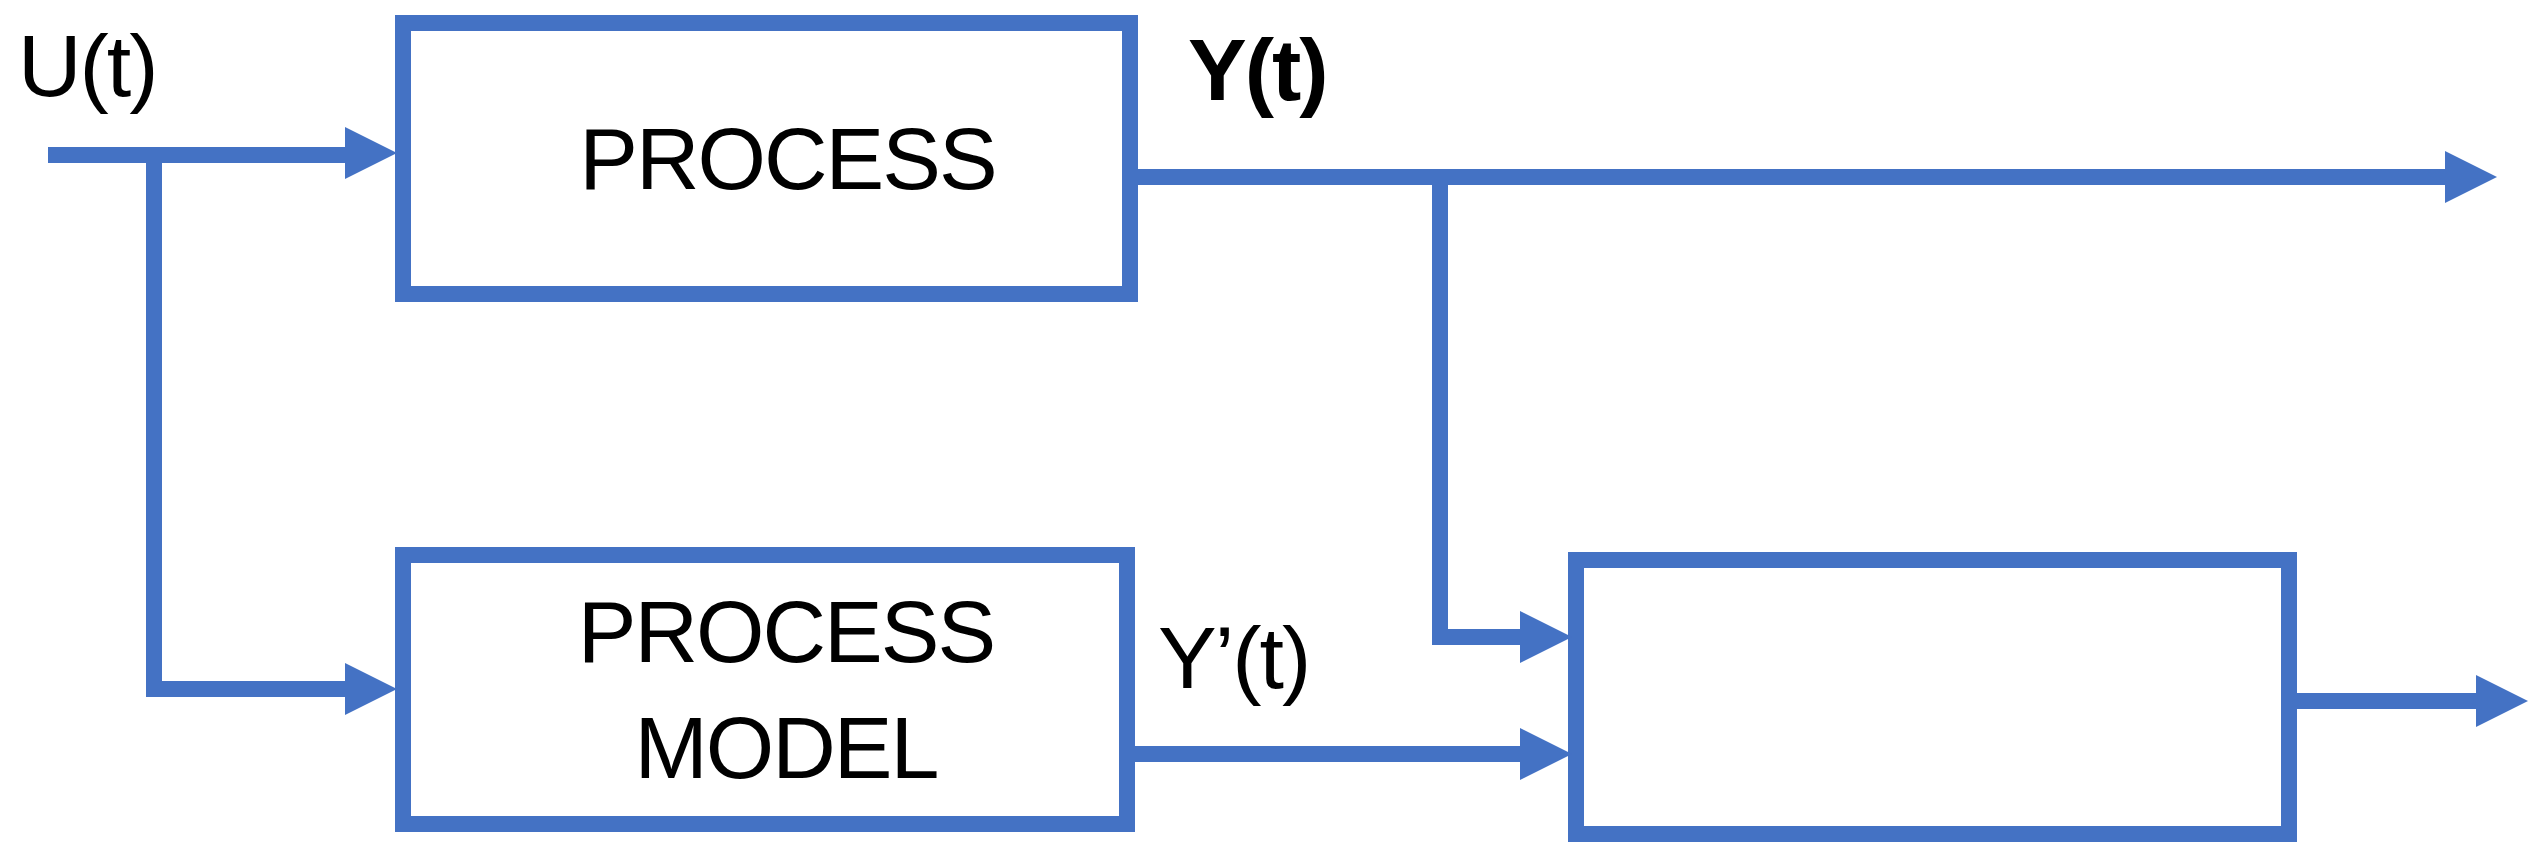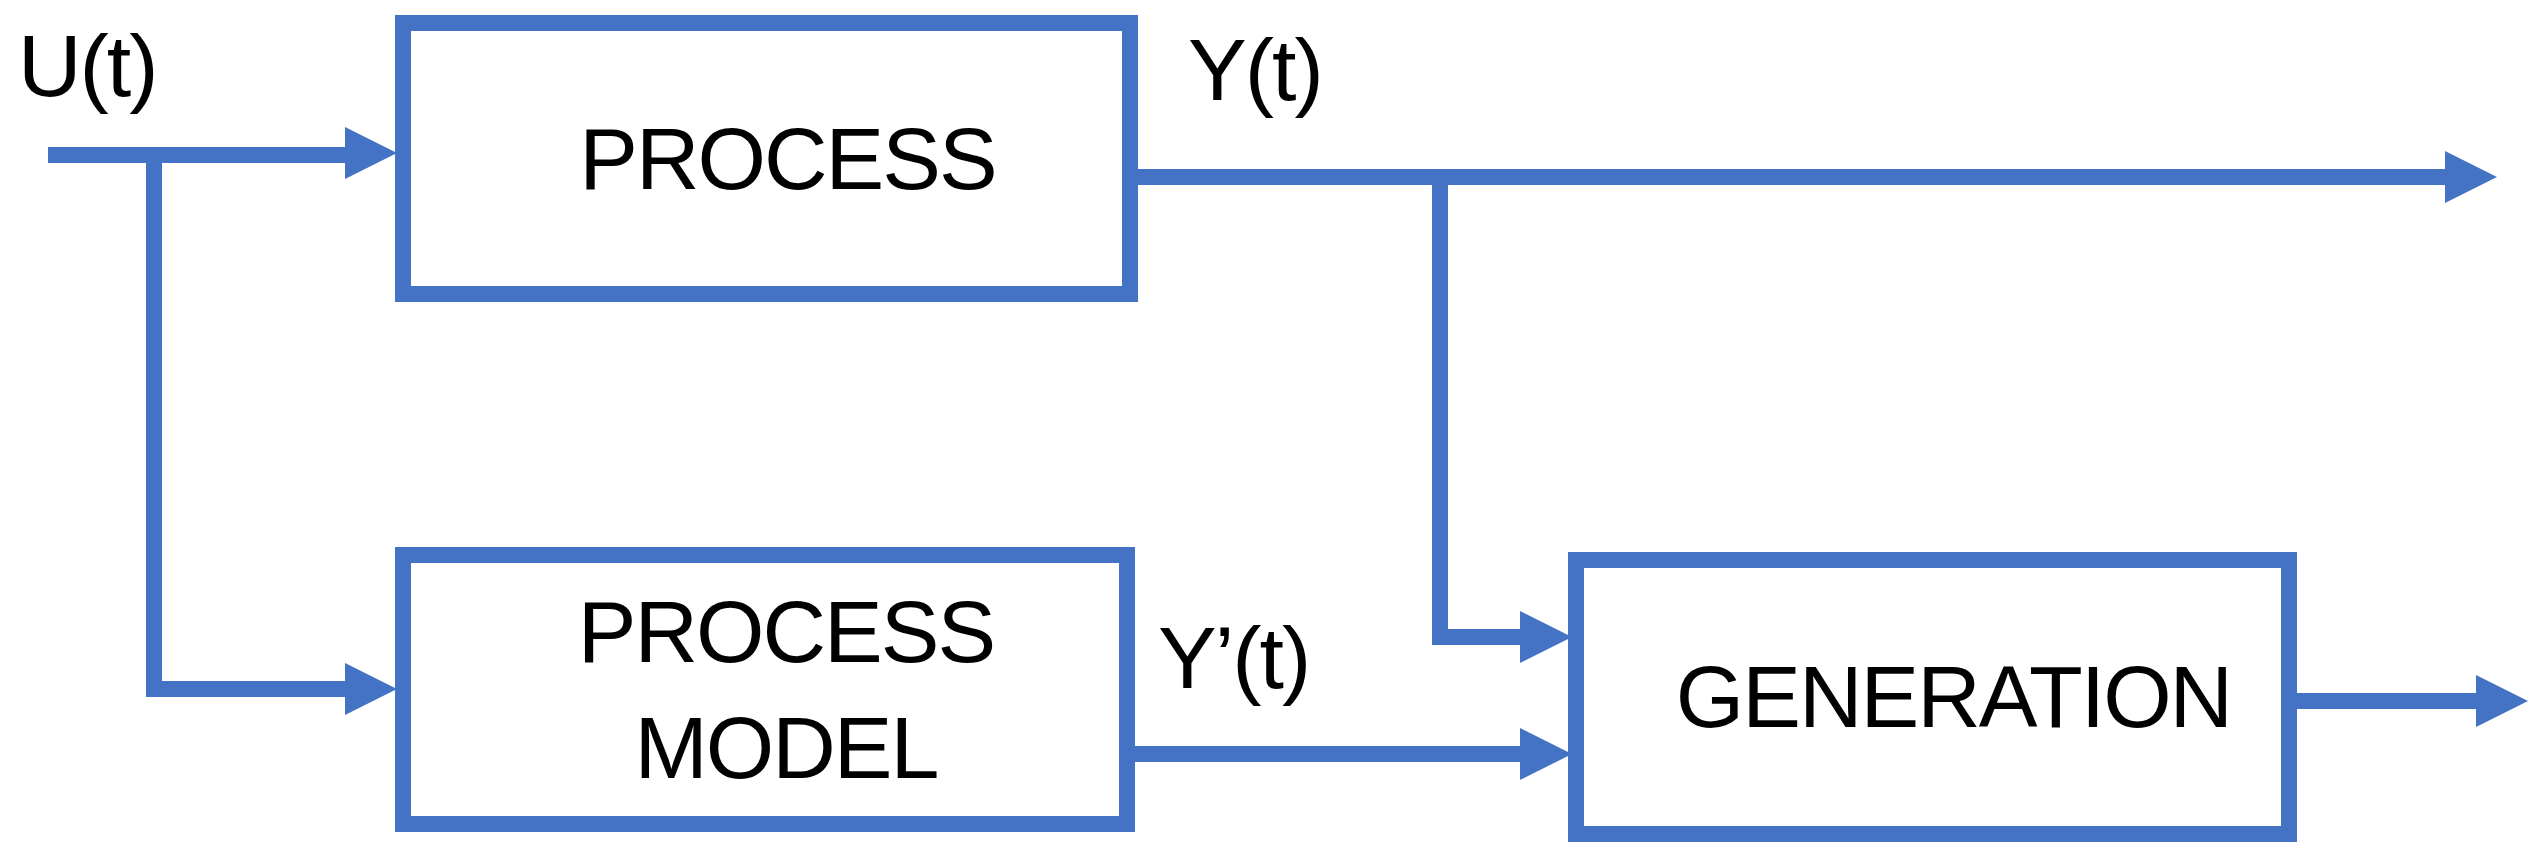--- a/index.html
+++ b/index.html
@@ -46,21 +46,21 @@
   
   .signal-label {
     position: absolute;
     color: var(--ink);
     font-size: 88px;
     line-height: 96px;
     letter-spacing: -2px;
     white-space: nowrap;
   }
   #label-u  { left: 18px;   top: 18px;  }
-  #label-y  { left: 1188px; top: 22px;  }
+  #label-y  { left: 1188px; top: 22px; font-weight: bold;  }
   #label-yp { left: 1158px; top: 610px; }
   #label-r  { left: 2352px; top: 562px; }
 
   
   .shaft {
     position: absolute;
     background: var(--accent);
   }
   #u-main-shaft   { left: 48px;   top: 147px; width: 297px;  height: 16px; }
   #u-branch-v     { left: 146px;  top: 147px; width: 16px;   height: 550px; }
@@ -94,21 +94,20 @@
   <div class="block" id="block-process">
     <span class="block-line">PROCESS</span>
   </div>
 
   <div class="block" id="block-process-model">
     <span class="block-line">PROCESS</span>
     <span class="block-line">MODEL</span>
   </div>
 
   <div class="block" id="block-residual-generation">
-    <span class="block-line">GENERATION</span>
   </div>
 
   <div class="signal-label" id="label-u">U(t)</div>
   <div class="signal-label" id="label-y">Y(t)</div>
   <div class="signal-label" id="label-yp">Y’(t)</div>
 
   <div class="shaft" id="u-main-shaft"></div>
   <div class="arrowhead" id="u-main-head"></div>
 
   <div class="shaft" id="u-branch-v"></div>

